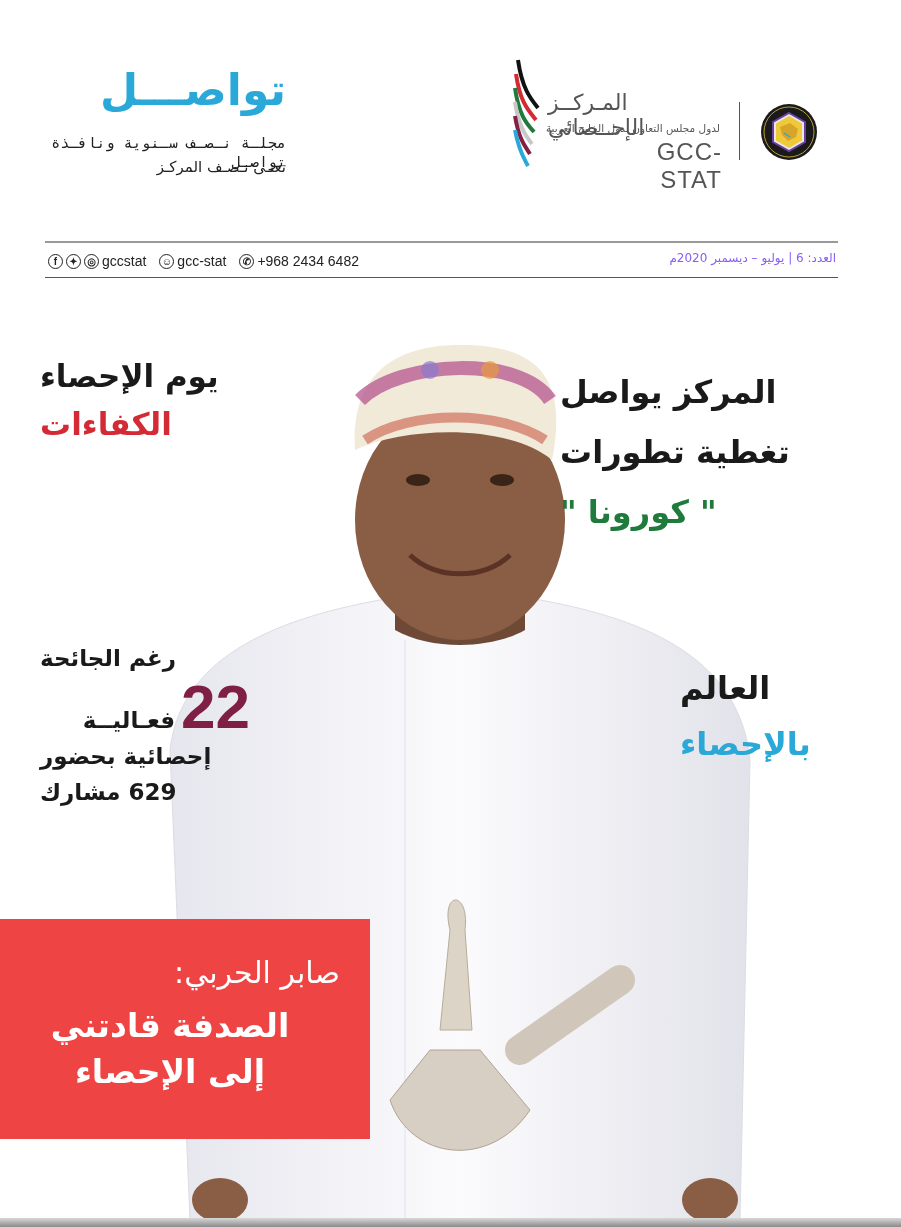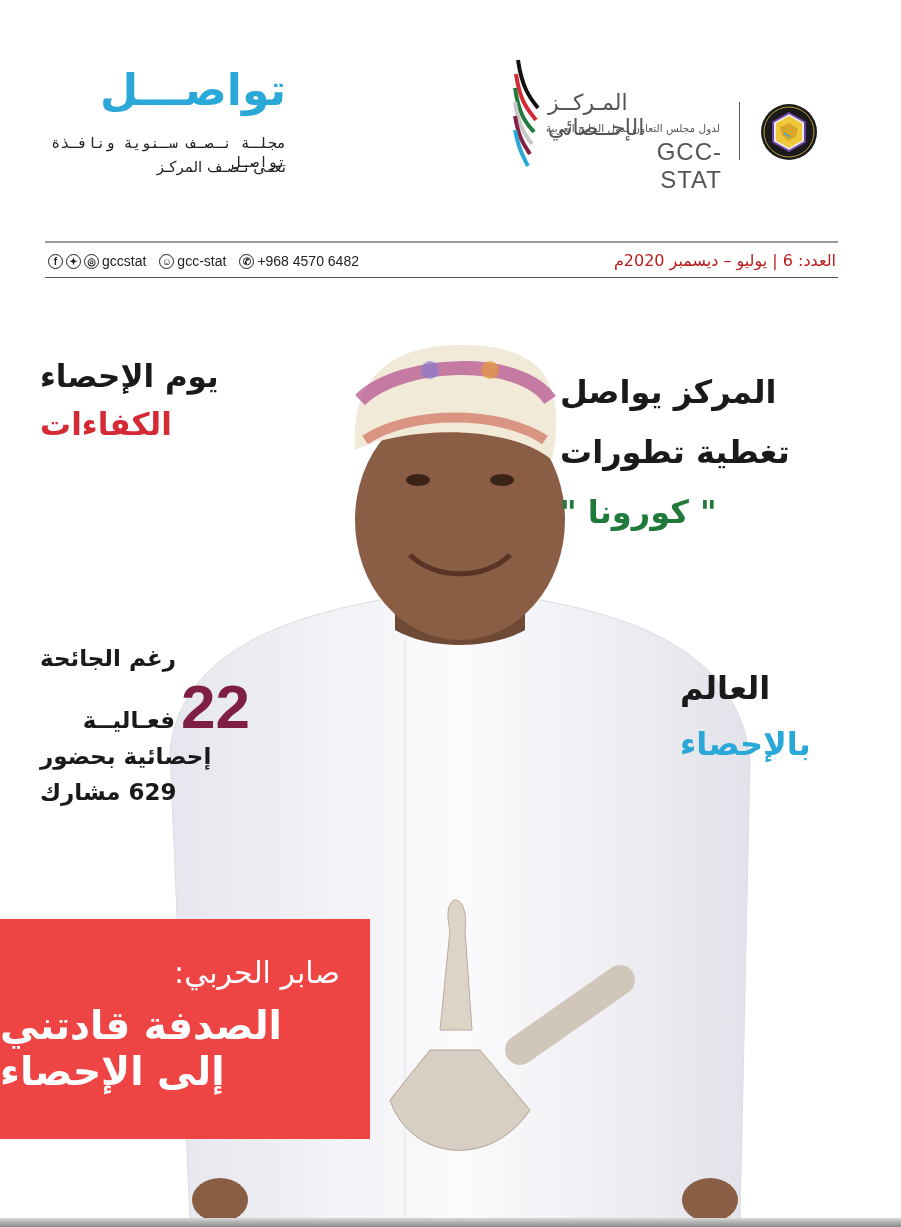--- a/index.html
+++ b/index.html
@@ -22,39 +22,39 @@
   .logo-ar-title { left: 548px; top: 90px; width: 172px; text-align: left; font-size: 22px; color: #555; letter-spacing: 1px; }
   .logo-ar-sub { left: 540px; top: 122px; width: 180px; text-align: right; font-size: 10.5px; color: #555; }
   .logo-en { left: 600px; top: 138px; width: 122px; text-align: right; font-family: "Liberation Sans", sans-serif; font-size: 24px; color: #555; letter-spacing: 1px; }
   .logo-divider { left: 739px; top: 102px; width: 1px; height: 58px; background: #555; }
   .gcc-seal { left: 760px; top: 103px; width: 58px; height: 58px; }
 
   
   .rule { left: 45px; width: 793px; height: 1.5px; background: #9a9a9a; }
   .rule.top { top: 241px; }
   .rule.bottom { top: 277px; background: #555; height: 1px; }
-  .issue { left: 560px; top: 251px; width: 276px; text-align: right; font-size: 16px; color: #b91c1c; }
+  .issue { left: 560px; top: 251px; width: 276px; text-align: right; font-size: 12px; color: #8b5cf6; }
   .contacts { left: 48px; top: 250px; height: 22px; display: flex; align-items: center; gap: 3px; font-family: "Liberation Sans", sans-serif; font-size: 14px; color: #222; }
   .ci { width: 15px; height: 15px; border: 1.2px solid #222; border-radius: 50%; display: inline-flex; align-items: center; justify-content: center; font-size: 10px; font-weight: bold; box-sizing: border-box; }
   .contacts .txt { margin-right: 10px; }
   .hl { text-align: left; font-family: "DejaVu Sans", sans-serif; font-weight: bold; }
   .hl1 { left: 40px; top: 352px; width: 280px; font-size: 31px; line-height: 48px; }
   .red { color: #d42a36; }
   .hl2 { left: 560px; top: 362px; width: 294px; font-size: 32px; line-height: 60px; }
   .green { color: #1f7a3c; }
   .hl3 { left: 40px; top: 640px; width: 210px; font-size: 23px; line-height: 36px; }
   .maroon { color: #7e1f43; }
   .big22 { font-size: 62px; line-height: 62px; font-family: "Liberation Sans", sans-serif; }
   .hl4 { left: 680px; top: 660px; width: 172px; font-size: 32px; line-height: 56px; }
   .blue { color: #2aa8d8; }
 
   
   .quote-box { left: 0; top: 919px; width: 370px; height: 220px; background: #ef4444; }
   .quote-name { right: 30px; top: 36px; text-align: right; color: #fff; font-size: 30px; }
-  .quote-text { right: 30px; top: 84px; text-align: left; color: #fff; font-weight: bold; font-size: 39px; line-height: 46px; width: 340px; margin-left: 24px; }
+  .quote-text { right: 30px; top: 84px; text-align: center; color: #fff; font-weight: bold; font-size: 33px; line-height: 46px; width: 340px; margin-left: 24px; }
 
   
   .photo { left: 150px; top: 330px; width: 620px; height: 890px; }
 
   .bottom-bar { left: 0; top: 1218px; width: 901px; height: 9px; background: linear-gradient(#d8d8d8, #8a8a8a); }
 </style>
 </head>
 <body>
 
 <div class="abs mag-title rtl">تواصـــل</div>
@@ -86,21 +86,21 @@
 <div class="abs rule bottom"></div>
 <div class="abs issue rtl">العدد: 6 | يوليو – ديسمبر 2020م</div>
 <div class="abs contacts">
   <span class="ci">f</span>
   <span class="ci">✦</span>
   <span class="ci">◎</span>
   <span class="txt">gccstat</span>
   <span class="ci">☺</span>
   <span class="txt">gcc-stat</span>
   <span class="ci">✆</span>
-  <span class="txt">+968 4570 6482</span>
+  <span class="txt">+968 2434 6482</span>
 </div>
 
 <svg class="abs photo" viewBox="0 0 620 890">
   <defs>
     <linearGradient id="robe" x1="0" x2="1">
       <stop offset="0" stop-color="#e6e6ee"></stop>
       <stop offset="0.5" stop-color="#fbfbfd"></stop>
       <stop offset="1" stop-color="#e2e2ea"></stop>
     </linearGradient>
   </defs>

